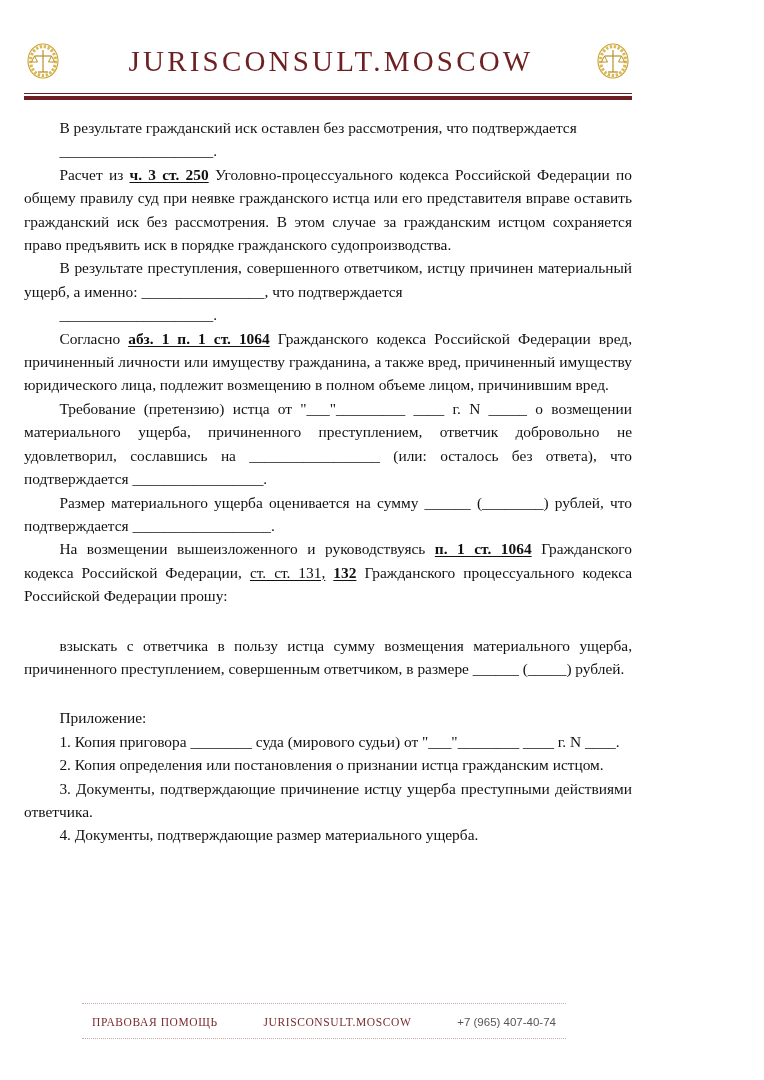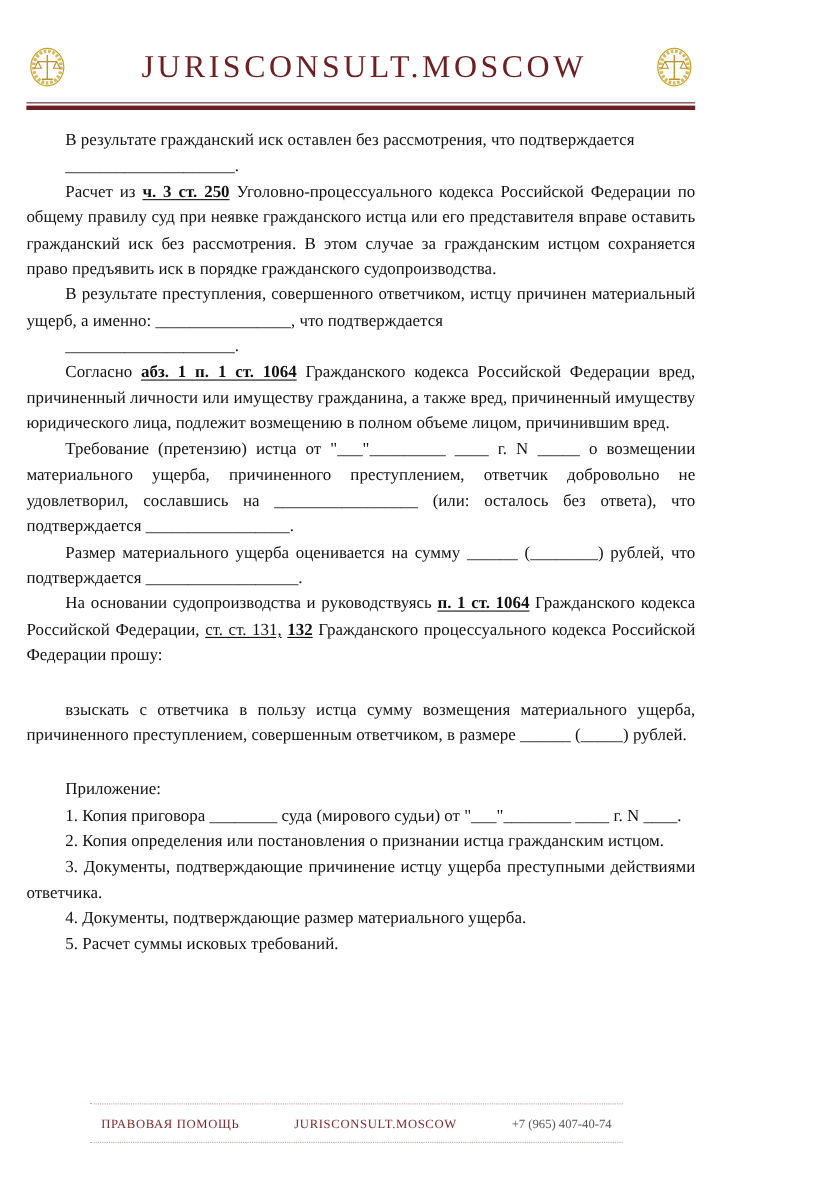--- a/index.html
+++ b/index.html
@@ -130,21 +130,21 @@
     letter-spacing: 0.6px;
     font-family: "Liberation Serif", "DejaVu Serif", serif;
   }
   .footer-center {
     color: #7a2b2e;
     letter-spacing: 0.6px;
     font-family: "Liberation Serif", "DejaVu Serif", serif;
   }
   .footer-right {
     color: #555555;
-    font-family: Liberation Serif, serif;
+    font-family: Liberation Sans, sans-serif;
     font-size: 11.5px;
   }
 </style>
 </head>
 <body>
 
 <div class="page">
 
   <div class="header">
     <div class="header-row">
@@ -191,36 +191,35 @@
 
     <p class="para"><span>В результате преступления, совершенного ответчиком, истцу причинен материальный ущерб, а именно: ________________, что подтверждается</span></p>
     <p class="para blank-tight">____________________.</p>
 
     <p class="para"><span>Согласно </span><span class="ref num">абз. 1 п. 1 ст. 1064</span><span> Гражданского кодекса Российской Федерации вред, причиненный личности или имуществу гражданина, а также вред, причиненный имуществу юридического лица, подлежит возмещению в полном объеме лицом, причинившим вред.</span></p>
 
     <p class="para">Требование (претензию) истца от "___"_________ ____ г. N _____ о возмещении материального ущерба, причиненного преступлением, ответчик добровольно не удовлетворил, сославшись на _________________ (или: осталось без ответа), что подтверждается _________________.</p>
 
     <p class="para">Размер материального ущерба оценивается на сумму ______ (________) рублей, что подтверждается __________________.</p>
 
-    <p class="para"><span>На основании судопроизводства и руководствуясь </span><span class="ref num">п. 1 ст. 1064</span><span> Гражданского кодекса Российской Федерации, </span><span class="ref">ст. ст. 131,</span><span> </span><span class="ref num">132</span><span> Гражданского процессуального кодекса Российской Федерации прошу:</span></p>
+    <p class="para"><span>На возмещении вышеизложенного и руководствуясь </span><span class="ref num">п. 1 ст. 1064</span><span> Гражданского кодекса Российской Федерации, </span><span class="ref">ст. ст. 131,</span><span> </span><span class="ref num">132</span><span> Гражданского процессуального кодекса Российской Федерации прошу:</span></p>
 
     <div class="spacer-lg"></div>
 
     <p class="para">взыскать с ответчика в пользу истца сумму возмещения материального ущерба, причиненного преступлением, совершенным ответчиком, в размере ______ (_____) рублей.</p>
 
     <div class="spacer-lg"></div>
 
     <p class="attach-title">Приложение:</p>
 
     <ol class="attach-list">
       <li>1. Копия приговора ________ суда (мирового судьи) от "___"________ ____ г. N ____.</li>
       <li>2. Копия определения или постановления о признании истца гражданским истцом.</li>
       <li>3. Документы, подтверждающие причинение истцу ущерба преступными действиями ответчика.</li>
       <li>4. Документы, подтверждающие размер материального ущерба.</li>
-      <li>5. Расчет суммы исковых требований.</li>
     </ol>
   </div>
 
   <div class="footer">
     <div class="footer-sep"></div>
     <div class="footer-row">
       <span class="footer-left">ПРАВОВАЯ ПОМОЩЬ</span>
       <span class="footer-center">JURISCONSULT.MOSCOW</span>
       <span class="footer-right">+7 (965) 407-40-74</span>
     </div>

